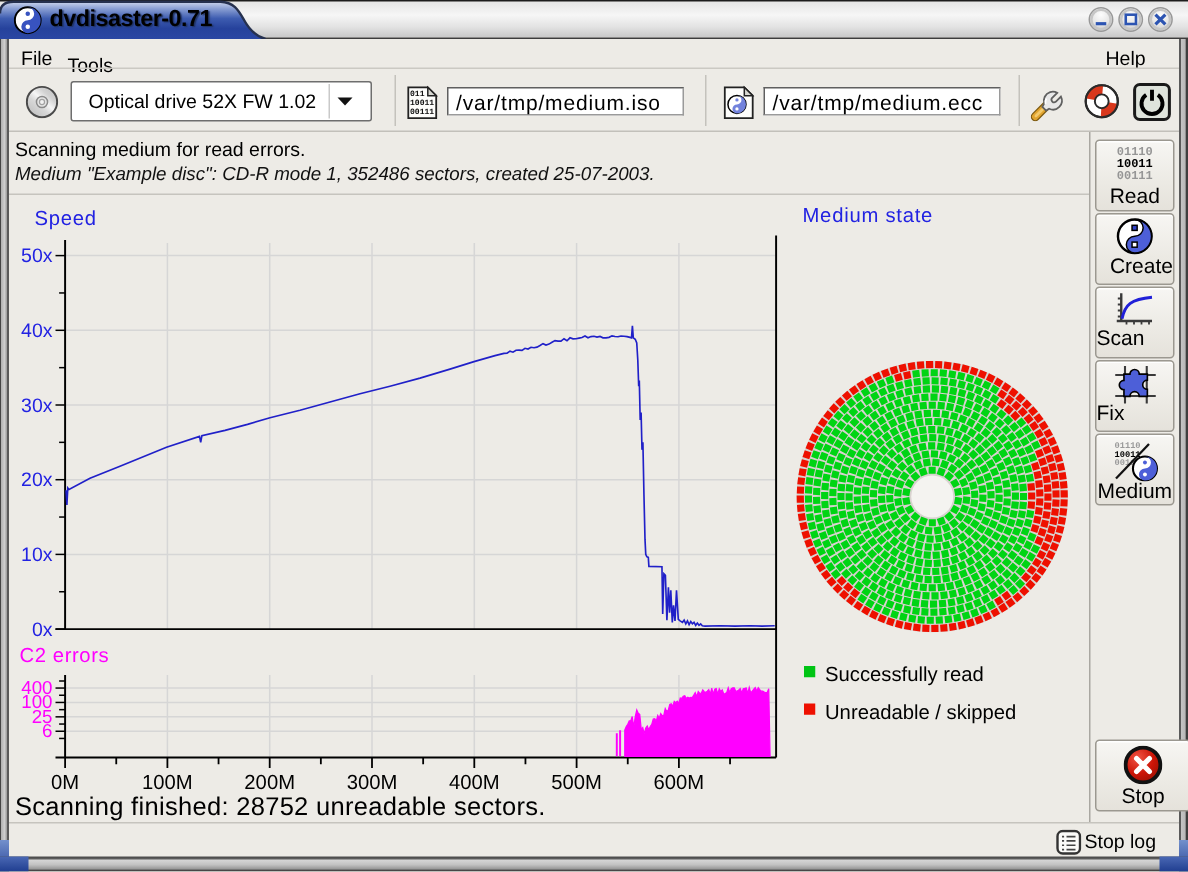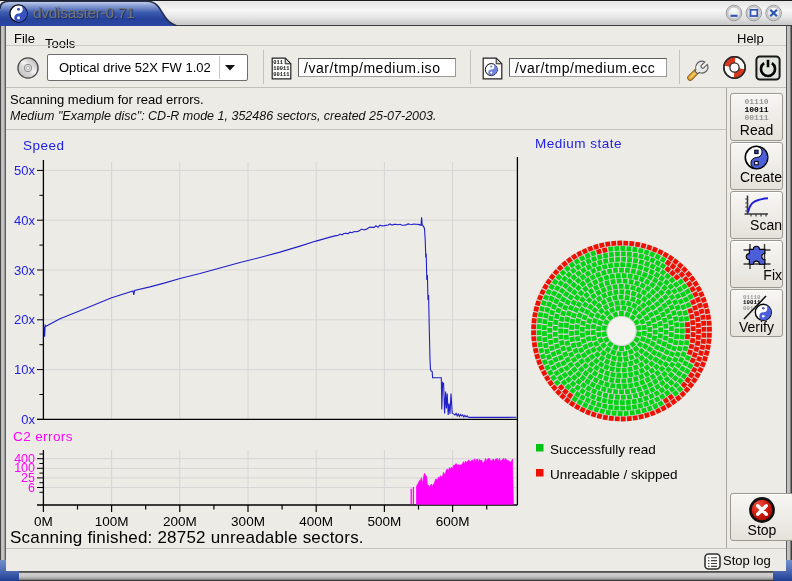--- a/index.html
+++ b/index.html
@@ -110,21 +110,21 @@
     </defs>
  <path d="M0,26 L0,9 Q0,1.2 9,1.2 L147,1.2 C156,1.5 159,7 162.5,13 C166,19.5 170,24 177,26 Z" fill="url(#tbg)"></path>
  <path d="M0,9 Q0,1.2 9,1.2 L147,1.2 C156,1.5 159,7 162.5,13 C166,19.5 170,24 177,26" fill="none" stroke="#26314f" stroke-width="1.6"></path>
 </svg>
 <svg class="abs" style="left:9px;top:4px" width="19" height="19" viewBox="0 0 19 19">
  <circle cx="9.5" cy="9.5" r="8.6" fill="#fff" stroke="#000" stroke-width="1.3"></circle>
  <path d="M9.5,0.9 A8.6,8.6 0 0 1 9.5,18.1 A4.3,4.3 0 0 1 9.5,9.5 A4.3,4.3 0 0 0 9.5,0.9 Z" fill="#3853c0"></path>
  <circle cx="9.5" cy="5.2" r="1.5" fill="#3853c0"></circle>
  <circle cx="9.5" cy="13.8" r="1.5" fill="#fff"></circle>
 </svg>
-<div class="abs" style="left:33px;top:4px;font-size:15.5px;font-weight:normal;color:#737373;
+<div class="abs" style="left:33px;top:4px;font-size:15.5px;font-weight:bold;color:#000000;
  text-shadow:1px 1px 1px #1e3060;letter-spacing:-0.3px">dvdisaster-0.71</div>
 
 <svg class="abs" style="left:722px;top:4px" width="62" height="18" viewBox="0 0 62 18">
  <defs>
       <radialGradient id="wb" cx="0.5" cy="0.3" r="0.8">
    <stop offset="0" stop-color="#fdfdfd"></stop>
         <stop offset="0.55" stop-color="#e4e4e4"></stop>
    <stop offset="0.8" stop-color="#cfcfcf"></stop>
         <stop offset="1" stop-color="#bdbdbd"></stop>
       </radialGradient>
@@ -273,49 +273,49 @@
   </div>
 <div class="abs" style="left:730px;top:191px;width:53px;height:48px;box-sizing:border-box;
  border:1px solid #9b9890;border-radius:3px;background:linear-gradient(#f7f6f3,#eceae4 60%,#e5e2db);
  box-shadow:inset 0 1px 0 #fff">
 <svg style="display:block;margin:3px auto 0" width="26" height="22" viewBox="0 0 26 22">
  <path d="M3.5,0.5 V19 M0.5,19 H24" fill="none" stroke="#3a3a3a" stroke-width="1.6"></path>
  <path d="M1.2,4 h2.3 M1.2,8 h2.3 M1.2,12 h2.3 M1.2,16 h2.3" stroke="#3a3a3a" stroke-width="1.2"></path>
  <path d="M7,19 v2.4 M12,19 v2.4 M17,19 v2.4 M22,19 v2.4" stroke="#3a3a3a" stroke-width="1.2"></path>
  <path d="M4,17.5 C6,8 10,4.5 24,3.2" fill="none" stroke="#2020d8" stroke-width="2"></path>
 </svg>
-<div style="text-align:right;font-size:14px;margin-top:0px">Scan</div>
+<div style="text-align:left;font-size:14px;margin-top:0px">Scan</div>
   </div>
 <div class="abs" style="left:730px;top:240px;width:53px;height:48px;box-sizing:border-box;
  border:1px solid #9b9890;border-radius:3px;background:linear-gradient(#f7f6f3,#eceae4 60%,#e5e2db);
  box-shadow:inset 0 1px 0 #fff">
 <svg style="display:block;margin:2px auto 0" width="28" height="27" viewBox="0 0 28 27">
  <g stroke="#3a3a3a" stroke-width="1.4">
   <path d="M0.5,7 H27.5 M0.5,21 H27.5 M7,1 V26 M21.5,1 V26"></path>
  </g>
  <path d="M6.3,6.4 H10.3 A3.1,3.1 0 1 1 16.5,6.4 H21.9 V10.4 A3.1,3.1 0 1 0 21.9,16.6 V21.2 H16.5 A3.1,3.1 0 1 0 10.3,21.2 H6.3 V16.8 A3.1,3.1 0 1 1 6.3,10.6 Z" fill="#4d5fd8" stroke="#000" stroke-width="1.1"></path>
 </svg>
-<div style="text-align:right;font-size:14px;margin-top:-3px">Fix</div>
+<div style="text-align:left;font-size:14px;margin-top:-3px">Fix</div>
   </div>
 <div class="abs" style="left:730px;top:289px;width:53px;height:48px;box-sizing:border-box;
  border:1px solid #9b9890;border-radius:3px;background:linear-gradient(#f7f6f3,#eceae4 60%,#e5e2db);
  box-shadow:inset 0 1px 0 #fff">
 <svg style="display:block;margin:3px auto 0" width="33" height="28" viewBox="0 0 33 28">
  <g font-family="Liberation Mono,monospace" font-weight="bold" font-size="5.8">
   <text x="3" y="5.6" fill="#9a9a9a">01110</text>
   <text x="3" y="11.4" fill="#000">10011</text>
   <text x="3" y="17.2" fill="#9a9a9a">00111</text>
  </g>
  <path d="M4,26 L26,3" stroke="#111" stroke-width="1.5"></path>
  <circle cx="23.3" cy="19.3" r="8" fill="#fff" stroke="#000" stroke-width="1.4"></circle>
  <path d="M23.3,11.3 A8,8 0 0 1 23.3,27.3 A4,4 0 0 1 23.3,19.3 A4,4 0 0 0 23.3,11.3 Z" fill="#4d5fd8"></path>
  <circle cx="23.3" cy="15.3" r="1.3" fill="#4d5fd8"></circle>
  <circle cx="23.3" cy="23.3" r="1.3" fill="#fff"></circle>
 </svg>
-<div style="text-align:center;font-size:14px;margin-top:-2px">Verify</div>
+<div style="text-align:center;font-size:14px;margin-top:-2px">Medium</div>
   </div>
 <div class="abs" style="left:730px;top:493px;width:64px;height:48px;box-sizing:border-box;
  border:1px solid #9b9890;border-radius:3px;background:linear-gradient(#f7f6f3,#eceae4 60%,#e5e2db);
  box-shadow:inset 0 1px 0 #fff">
 <svg style="display:block;margin:3px auto 0" width="26" height="26" viewBox="0 0 26 26">
  <defs>
         <radialGradient id="stg" cx="0.35" cy="0.3" r="0.9">
   <stop offset="0" stop-color="#f05545"></stop>
           <stop offset="0.5" stop-color="#cc1507"></stop>
   <stop offset="1" stop-color="#8a0f02"></stop>

